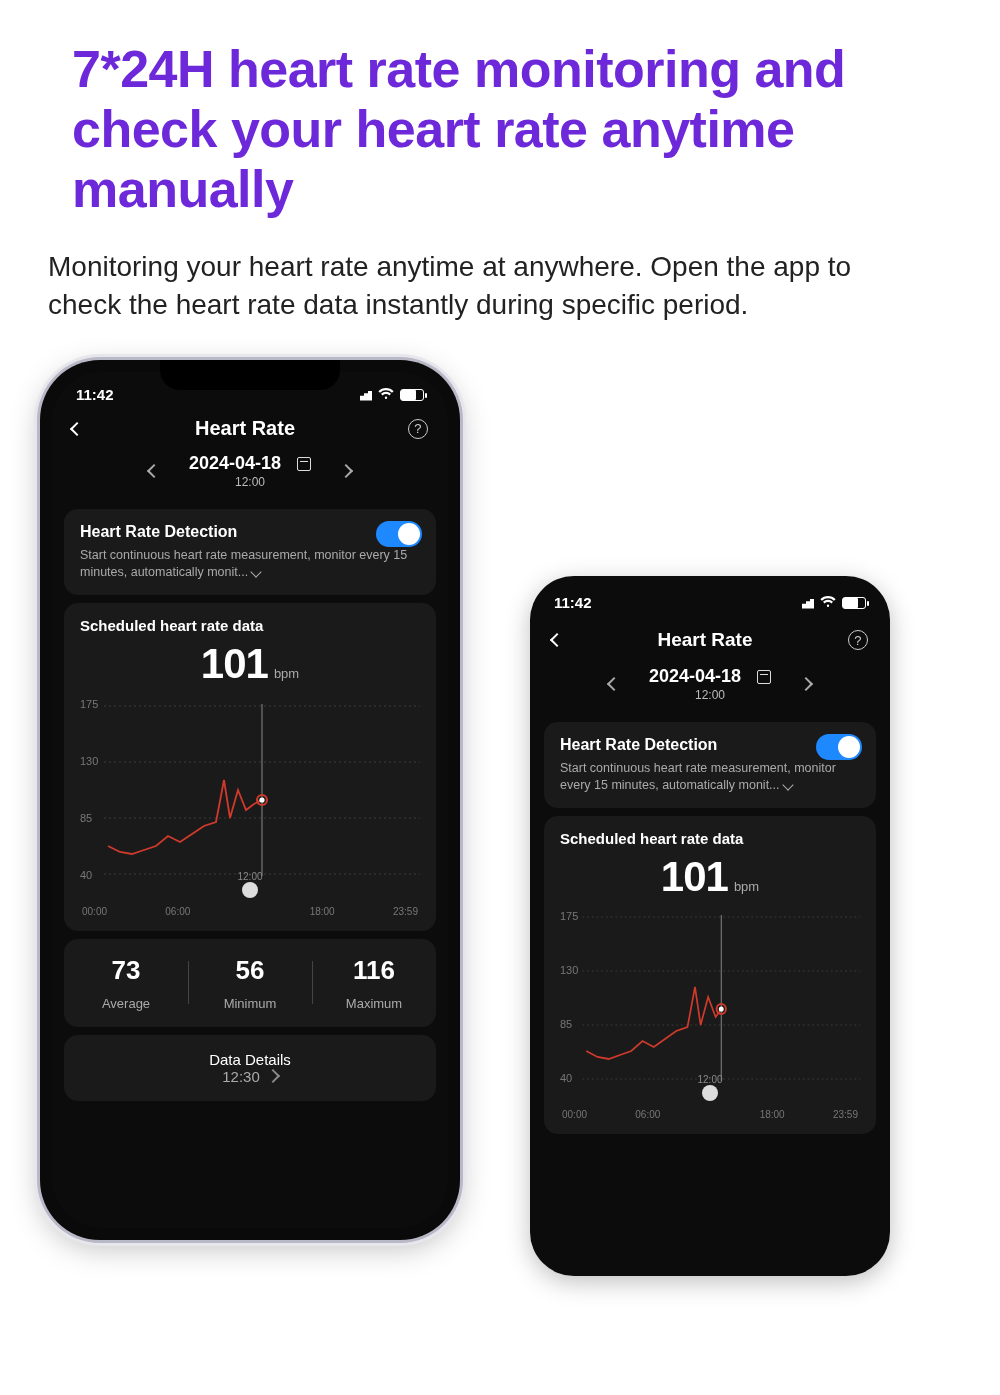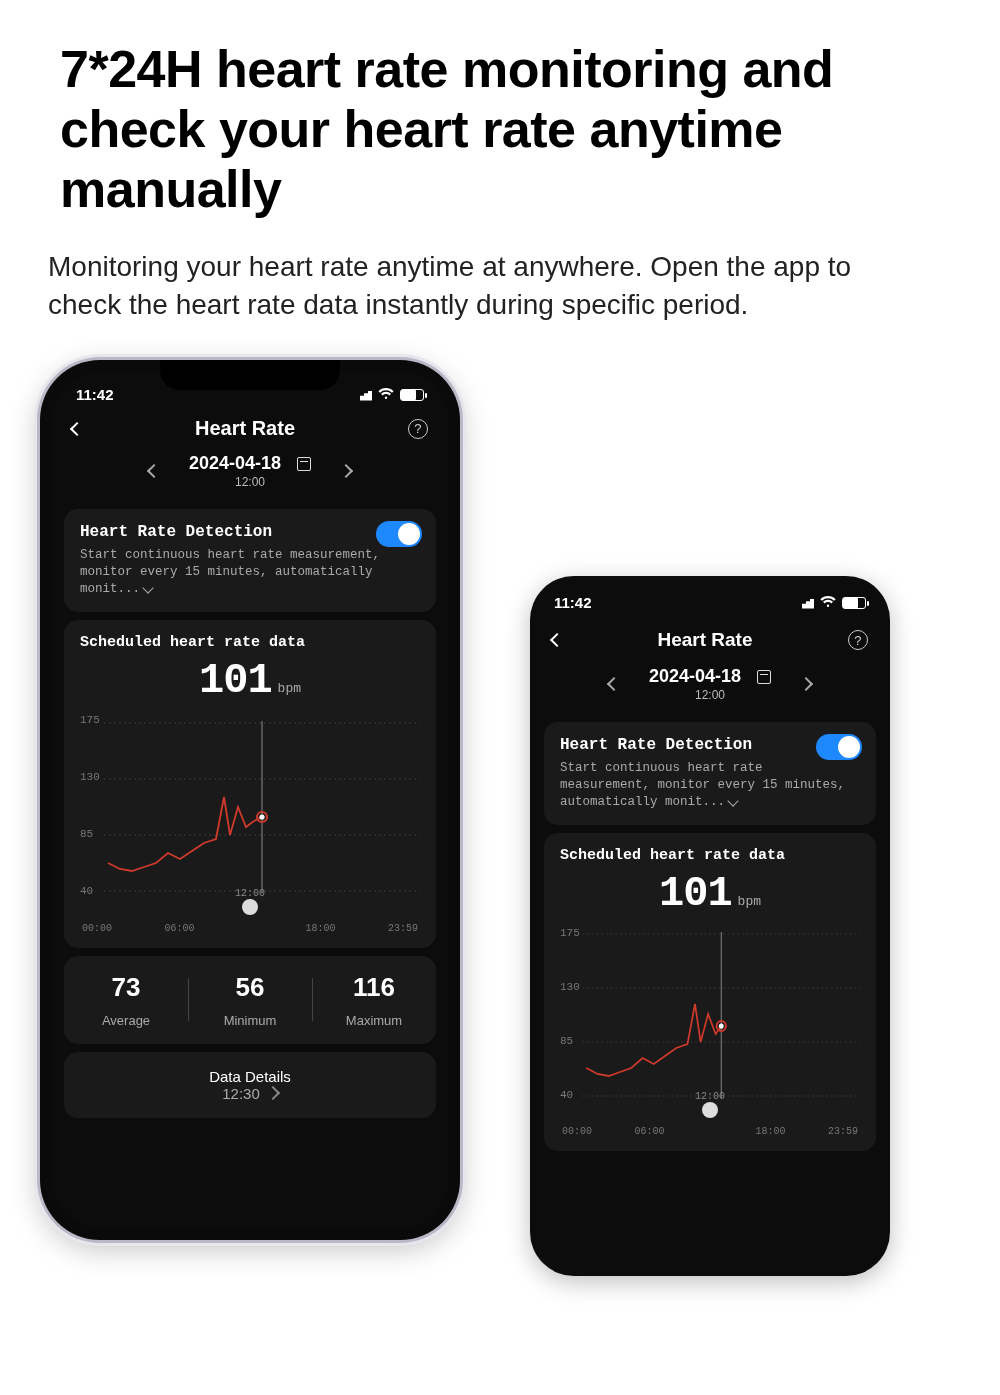--- a/index.html
+++ b/index.html
@@ -6,27 +6,27 @@
   body {
     width: 1000px;
     height: 1395px;
     background: #fff;
     font-family: -apple-system, BlinkMacSystemFont, "Segoe UI", Arial, sans-serif;
     overflow: hidden;
     position: relative;
   }
   .headline {
     position: absolute;
-    left: 60px;
+    left: 72px;
     top: 40px;
     width: 880px;
     font-size: 52px;
     font-weight: 800;
     line-height: 1.15;
-    color: #000000;
+    color: #6d28d9;
     letter-spacing: -0.5px;
   }
   .subtext {
     position: absolute;
     left: 48px;
     top: 248px;
     width: 880px;
     font-size: 28px;
     line-height: 1.35;
     color: #222;
@@ -97,21 +97,20 @@
   .calIcon { width:14px; height:14px; border:1.6px solid #ddd; border-radius:2px; position:relative; }
   .calIcon::before { content:""; position:absolute; left:2px; right:2px; top:3px; height:1.5px; background:#ddd; }
   .dateSub { font-size:12px; color:#bbb; margin-top:2px; }
   
   .card {
     margin: 8px 12px;
     background:#1a1a1a;
     border-radius:14px;
     padding:14px 16px;
     position:relative;
-    font-family:Liberation Mono, monospace;
   }
   .cardTitle { font-size:16px; font-weight:600; margin-bottom:6px; }
   .cardDesc { font-size:12.5px; color:#aaa; line-height:1.35; padding-right:6px; }
   .descChev { width:8px; height:8px; border-left:1.6px solid #aaa; border-bottom:1.6px solid #aaa; transform:rotate(-45deg); display:inline-block; margin-left:4px; }
   .toggle {
     position:absolute; right:14px; top:12px;
     width:46px; height:26px; border-radius:13px; background:#1e88ff;
   }
   .toggle::after { content:""; position:absolute; right:2px; top:2px; width:22px; height:22px; background:#fff; border-radius:50%; }
   

